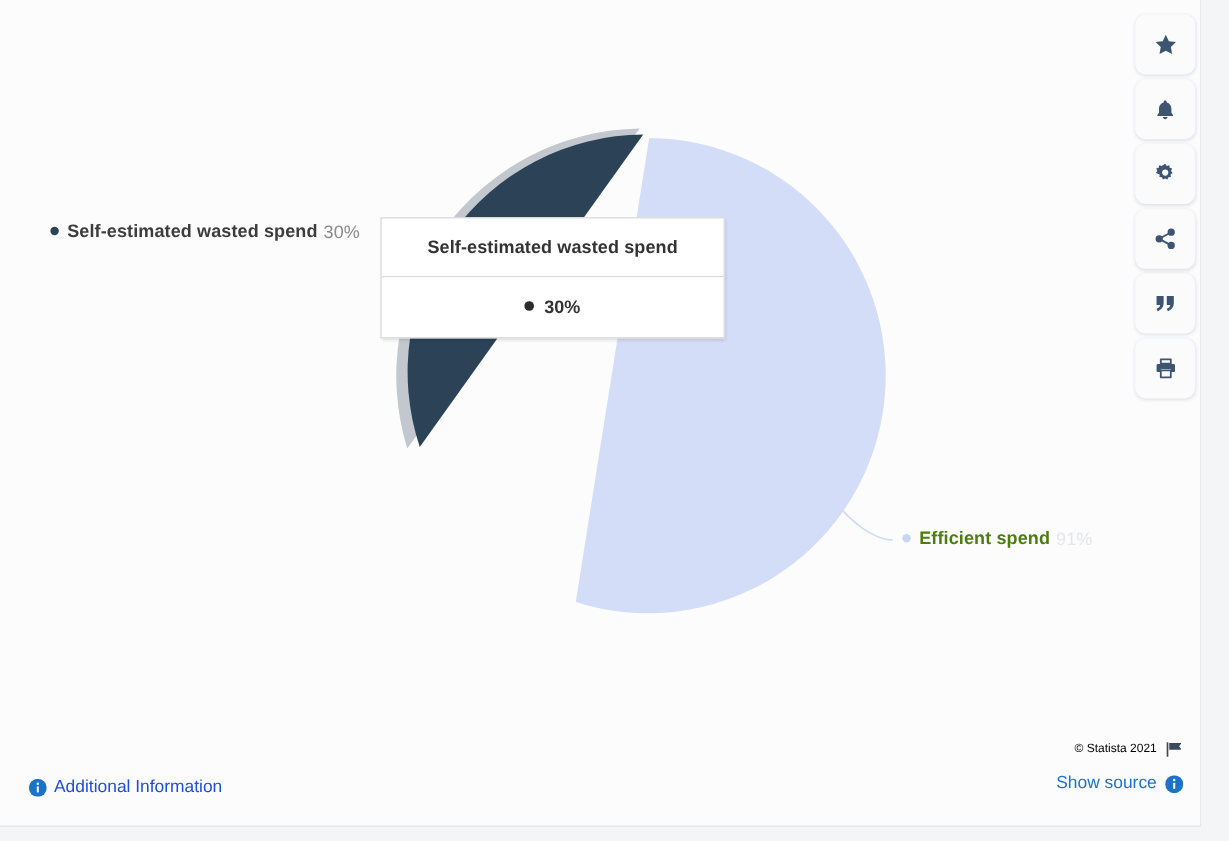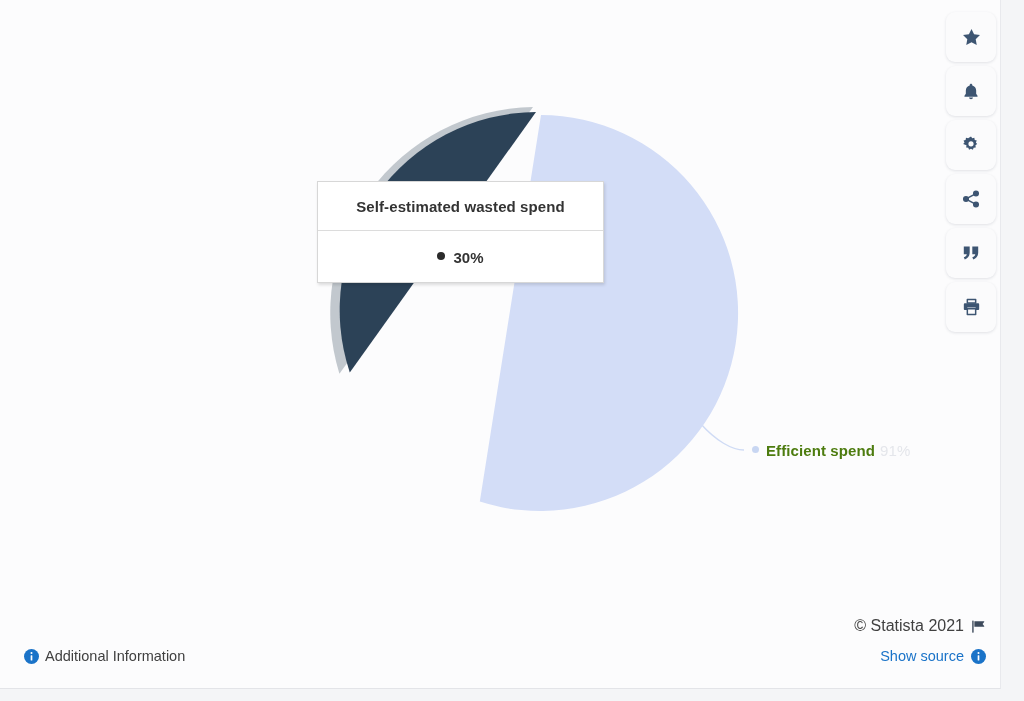--- a/index.html
+++ b/index.html
@@ -159,36 +159,36 @@
     cursor: pointer;
   }
   .tool-btn svg { display: block; }
 
   
   #footer-left {
     position: absolute;
     left: 24px;
     top: 648px;
     font-size: 14.5px;
-    color: #404040;
+    color: #1d4ed8;
     display: flex;
     align-items: center;
     cursor: pointer;
   }
   #footer-left .info-ico { margin-right: 6px; display: flex; }
 
   #footer-right {
     position: absolute;
     right: 38px;
     top: 617px;
     text-align: right;
   }
   #copyright {
-    font-size: 16px;
-    color: #404040;
+    font-size: 10px;
+    color: #000000;
     display: flex;
     align-items: center;
     justify-content: flex-end;
     margin-bottom: 13px;
   }
   #copyright .flag-ico { margin-left: 7px; display: flex; }
   #show-source {
     font-size: 14.5px;
     color: #1a73c8;
     display: flex;
@@ -210,20 +210,23 @@
 
       <path d="M 700 423 C 716 441, 732 450, 744 450" fill="none" stroke="#cfdbf5" stroke-width="1.4"></path>
 
       <path d="M 541 115 A 198 198 0 1 1 479.8 501.6 Z" fill="#d3ddf7"></path>
 
       <path d="M 533 107 A 206 206 0 0 0 339.4 373.7 Z" fill="#c2c8ce"></path>
 
       <path d="M 536 112 A 198 198 0 0 0 349.8 372.5 Z" fill="#2c4257"></path>
     </svg>
 
+    <div class="slice-label" id="label-wasted">
+      <span class="dot"></span><span class="name">Self-estimated wasted spend</span><span class="val">30%</span>
+    </div>
 
     <div class="slice-label" id="label-efficient">
       <span class="dot"></span><span class="name">Efficient spend</span><span class="val">91%</span>
     </div>
   </div>
 
   <div id="tooltip">
     <div id="tooltip-header">
       <span id="tooltip-title">Self-estimated wasted spend</span>
     </div>

